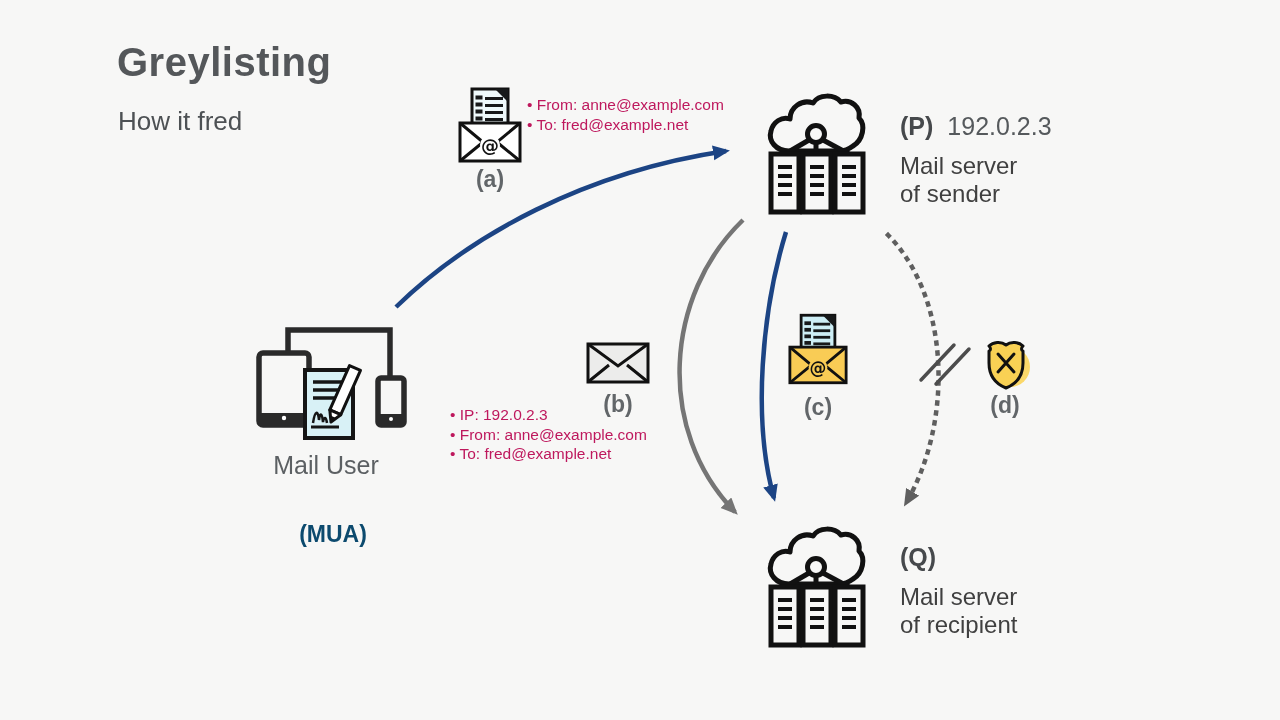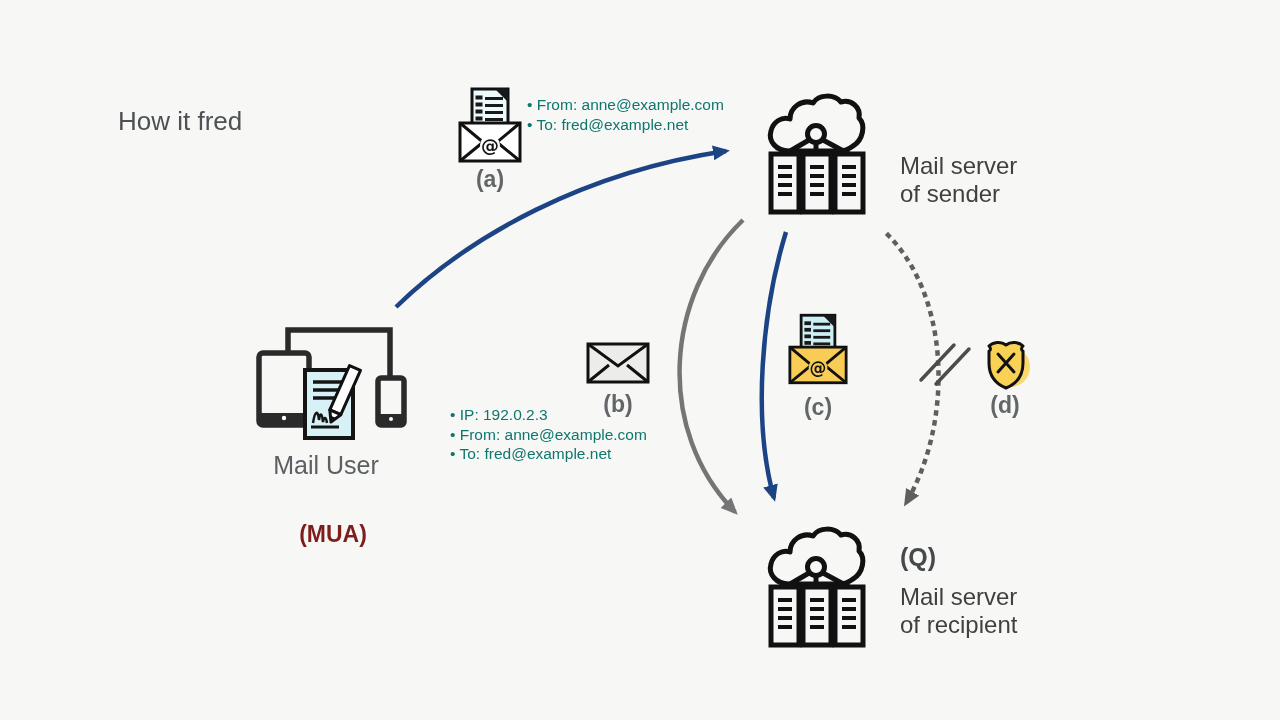--- a/index.html
+++ b/index.html
@@ -1,36 +1,36 @@
 <!DOCTYPE html>
 <html><head>
 <meta charset="utf-8">
 <style>
   * { margin:0; padding:0; box-sizing:border-box; }
   body { background:#e8e8e8; font-family:"Liberation Sans","DejaVu Sans",sans-serif; }
   .slide { position:relative; width:1280px; height:720px; background:#f7f7f6; overflow:hidden; }
   .abs { position:absolute; }
   .title { left:117px; top:40px; font-size:40px; font-weight:700; color:#54575a; letter-spacing:.5px; }
   .subtitle { left:118px; top:106px; font-size:26px; font-weight:500; color:#4d5154; }
-  .bullets { font-size:15.5px; line-height:19.5px; color:#0f766e; white-space:nowrap; }
+  .bullets { font-size:15.5px; line-height:19.5px; color:#be185d; white-space:nowrap; }
   .bullets-a { left:527px; top:95px; }
   .bullets-b { left:450px; top:405px; }
   .step-label { font-size:23px; font-weight:700; color:#626669; text-align:center; }
   .label-a { left:458px; top:166px; width:64px; }
   .label-b { left:586px; top:391px; width:64px; }
   .label-c { left:788px; top:394px; width:60px; }
   .label-d { left:979px; top:392px; width:52px; }
   .server-tag-line { left:900px; top:112px; font-size:25px; color:#55595c; white-space:nowrap; }
   .server-tag-line .tag { font-weight:700; color:#46494c; margin-right:14px; }
   .server-desc { font-size:24px; line-height:28px; color:#404040; }
   .p-desc { left:900px; top:152px; }
   .q-tag { left:900px; top:543px; font-size:25px; font-weight:700; color:#46494c; }
   .q-desc { left:900px; top:583px; }
   .mua-label { left:226px; top:451px; width:200px; text-align:center; font-size:25px; line-height:29px; color:#5c6063; }
-  .mua-abbr { left:233px; top:521px; width:200px; text-align:center; font-size:23px; font-weight:700; color:#7f1d1d; }
+  .mua-abbr { left:233px; top:521px; width:200px; text-align:center; font-size:23px; font-weight:700; color:#0c4a6e; }
   svg { display:block; }
 </style>
 </head>
 <body>
 
 <div class="slide">
 
   <svg class="abs" style="left:0;top:0" width="1280" height="720" viewBox="0 0 1280 720">
     <defs>
       <marker id="head-blue" markerUnits="userSpaceOnUse" markerWidth="18" markerHeight="16" refX="13" refY="7.5" orient="auto">
@@ -46,20 +46,21 @@
     <path d="M 396 307 C 470 235, 585 172, 726 151" fill="none" stroke="#1c4484" stroke-width="4.5" marker-end="url(#head-blue)"></path>
     <path d="M 743 220 C 665 295, 655 430, 735 512" fill="none" stroke="#757575" stroke-width="4.5" marker-end="url(#head-gray)"></path>
     <path d="M 786 232 C 762 310, 752 420, 774 498" fill="none" stroke="#1c4484" stroke-width="4.5" marker-end="url(#head-blue)"></path>
     <path d="M 888 235 C 952 300, 952 425, 906 503" fill="none" stroke="#5f5f5f" stroke-width="4.5" stroke-dasharray="1 9" stroke-linecap="square" marker-end="url(#head-dgray)"></path>
     <g stroke="#4c4c4c" stroke-width="3.5" stroke-linecap="round">
       <line x1="921" y1="380" x2="954" y2="345"></line>
       <line x1="936" y1="384" x2="969" y2="349"></line>
     </g>
   </svg>
 
+  <div class="abs title">Greylisting</div>
   <div class="abs subtitle">How it fred</div>
 
   <svg class="abs" style="left:458px;top:86px" width="64" height="78" viewBox="0 0 64 78">
     <rect x="14" y="3" width="36" height="46" fill="#eef9fb" stroke="#111" stroke-width="3"></rect>
     <path d="M 37 3 L 50 3 L 50 16 Z" fill="#17191a"></path>
     <g fill="#17191a" stroke="#17191a" stroke-width="3">
       <rect x="19" y="11" width="4" height="1"></rect>
         <line x1="27" y1="12.5" x2="45" y2="12.5"></line>
       <rect x="19" y="18" width="4" height="1"></rect>
         <line x1="27" y1="19.5" x2="45" y2="19.5"></line>
@@ -99,20 +100,23 @@
       <line x1="45" y1="77" x2="59" y2="77"></line>
         <line x1="45" y1="86" x2="59" y2="86"></line>
         <line x1="45" y1="95" x2="59" y2="95"></line>
         <line x1="45" y1="104" x2="59" y2="104"></line>
       <line x1="77" y1="77" x2="91" y2="77"></line>
         <line x1="77" y1="86" x2="91" y2="86"></line>
         <line x1="77" y1="95" x2="91" y2="95"></line>
         <line x1="77" y1="104" x2="91" y2="104"></line>
     </g>
   </svg>
+  <div class="abs server-tag-line">
+    <span class="tag">(P)</span><span>192.0.2.3</span>
+  </div>
   <div class="abs server-desc p-desc">
     <div>Mail server</div>
     <div>of sender</div>
   </div>
 
   <svg class="abs" style="left:255px;top:318px" width="152" height="122" viewBox="0 0 152 122">
     <path d="M 33 35 L 33 12 L 135 12 L 135 60" fill="none" stroke="#2a2a2a" stroke-width="5.5"></path>
     <rect x="4" y="35" width="50" height="72" rx="4" fill="#f7f7f6" stroke="#2a2a2a" stroke-width="5.5"></rect>
     <rect x="5" y="95" width="48" height="11" fill="#2a2a2a"></rect>
     <circle cx="29" cy="100" r="2.2" fill="#ffffff"></circle>

